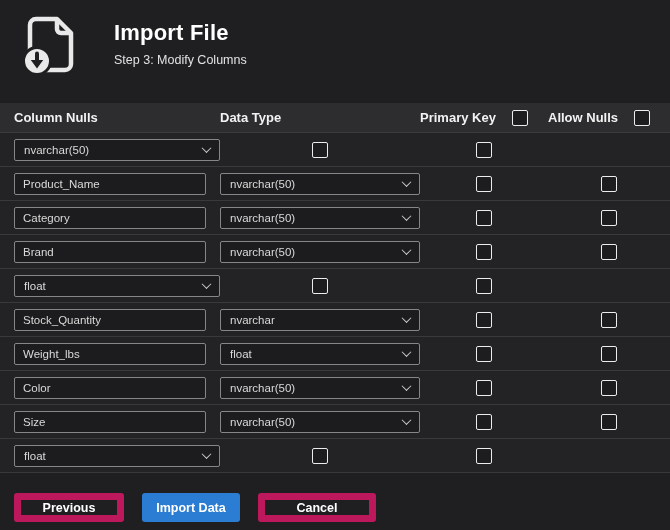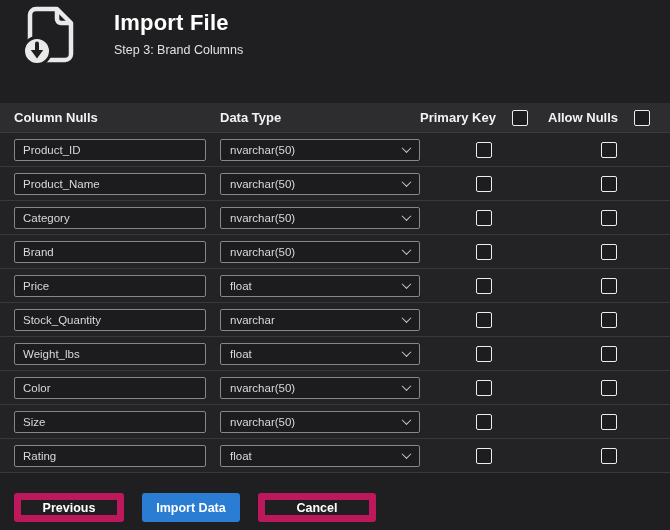--- a/index.html
+++ b/index.html
@@ -8,21 +8,21 @@
     background:#1f1f21;
     font-family:"Liberation Sans", sans-serif;
     color:#e8e8e8;
     overflow:hidden;
   }
   .page { width:670px; height:530px; position:relative; }
 
   
   .app-header {
     display:flex; align-items:flex-start;
-    padding:6px 0 0 20px; height:68px;
+    padding:16px 0 0 20px; height:68px;
   }
   .hdr-icon { width:66px; height:60px; flex:0 0 auto; }
   .hdr-text { margin-left:28px; padding-top:4px; }
   .page-title { font-size:22px; font-weight:bold; color:#ffffff; letter-spacing:.2px; }
   .page-subtitle { font-size:12.5px; color:#e2e2e2; margin-top:7px; }
 
   
   .grid-cols { display:grid; grid-template-columns:206px 200px 128px 122px; }
   .tbl { margin-top:35px; }
   .thead {
@@ -87,43 +87,40 @@
       <svg width="66" height="60" viewBox="0 0 66 60">
         <path d="M16 3 h21 l14 14 v31 a6 6 0 0 1 -6 6 H16 a6 6 0 0 1 -6 -6 V9 a6 6 0 0 1 6 -6 Z" fill="none" stroke="#e9e9e9" stroke-width="4.5" stroke-linejoin="round"></path>
         <path d="M37 4 v9 a4 4 0 0 0 4 4 h9" fill="none" stroke="#e9e9e9" stroke-width="4.5"></path>
         <circle cx="17" cy="45" r="13.5" fill="#e9e9e9" stroke="#1f1f21" stroke-width="3"></circle>
         <path d="M17 37.5 v7" stroke="#1f1f21" stroke-width="4" stroke-linecap="round"></path>
         <path d="M10.8 44 h12.4 L17 52.5 Z" fill="#1f1f21"></path>
       </svg>
     </span>
     <div class="hdr-text">
       <div class="page-title">Import File</div>
-      <div class="page-subtitle">Step 3: Brand Columns</div>
+      <div class="page-subtitle">Step 3: Modify Columns</div>
     </div>
   </div>
 
   <div class="tbl">
     <div class="thead grid-cols">
       <div class="cell th-label">Column Nulls</div>
       <div class="cell th-label">Data Type</div>
       <div class="cell th-check">
         <span class="th-label">Primary Key</span>
         <span class="checkbox"></span>
       </div>
       <div class="cell th-check">
         <span class="th-label">Allow Nulls</span>
         <span class="checkbox"></span>
       </div>
     </div>
     <div class="tbody">
   <div class="trow grid-cols">
     <div class="cell">
-      <input class="name-input" type="text" value="Product_ID" style="">
-    </div>
-    <div class="cell">
       <div class="select">
         <span class="select-label">nvarchar(50)</span>
         <span class="chevron"></span>
       </div>
     </div>
     <div class="cell pk-cell">
       <span class="checkbox"></span>
     </div>
     <div class="cell an-cell">
       <span class="checkbox"></span>
@@ -179,23 +176,20 @@
     <div class="cell pk-cell">
       <span class="checkbox"></span>
     </div>
     <div class="cell an-cell">
       <span class="checkbox"></span>
     </div>
   </div>
 
   <div class="trow grid-cols">
     <div class="cell">
-      <input class="name-input" type="text" value="Price" style="">
-    </div>
-    <div class="cell">
       <div class="select">
         <span class="select-label">float</span>
         <span class="chevron"></span>
       </div>
     </div>
     <div class="cell pk-cell">
       <span class="checkbox"></span>
     </div>
     <div class="cell an-cell">
       <span class="checkbox"></span>
@@ -268,23 +262,20 @@
     </div>
     <div class="cell pk-cell">
       <span class="checkbox"></span>
     </div>
     <div class="cell an-cell">
       <span class="checkbox"></span>
     </div>
   </div>
 
   <div class="trow grid-cols">
-    <div class="cell">
-      <input class="name-input" type="text" value="Rating" style="">
-    </div>
     <div class="cell">
       <div class="select">
         <span class="select-label">float</span>
         <span class="chevron"></span>
       </div>
     </div>
     <div class="cell pk-cell">
       <span class="checkbox"></span>
     </div>
     <div class="cell an-cell">

